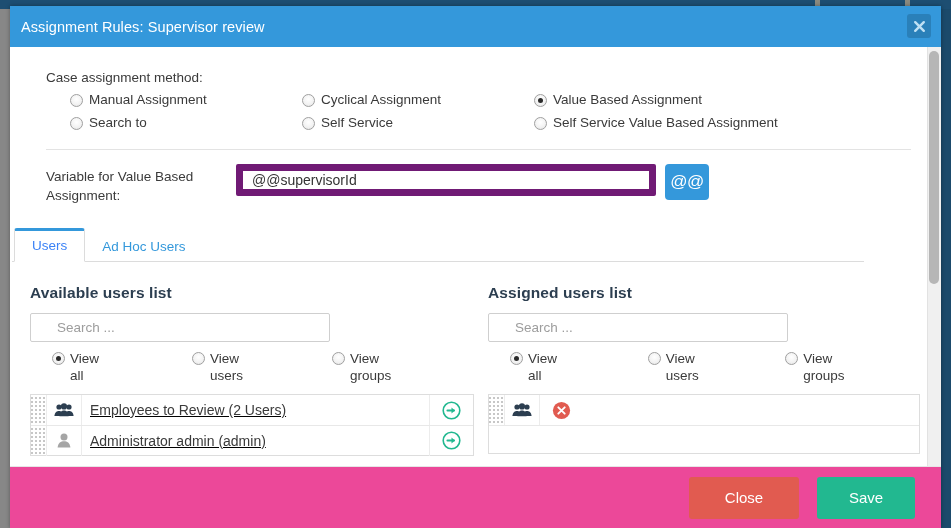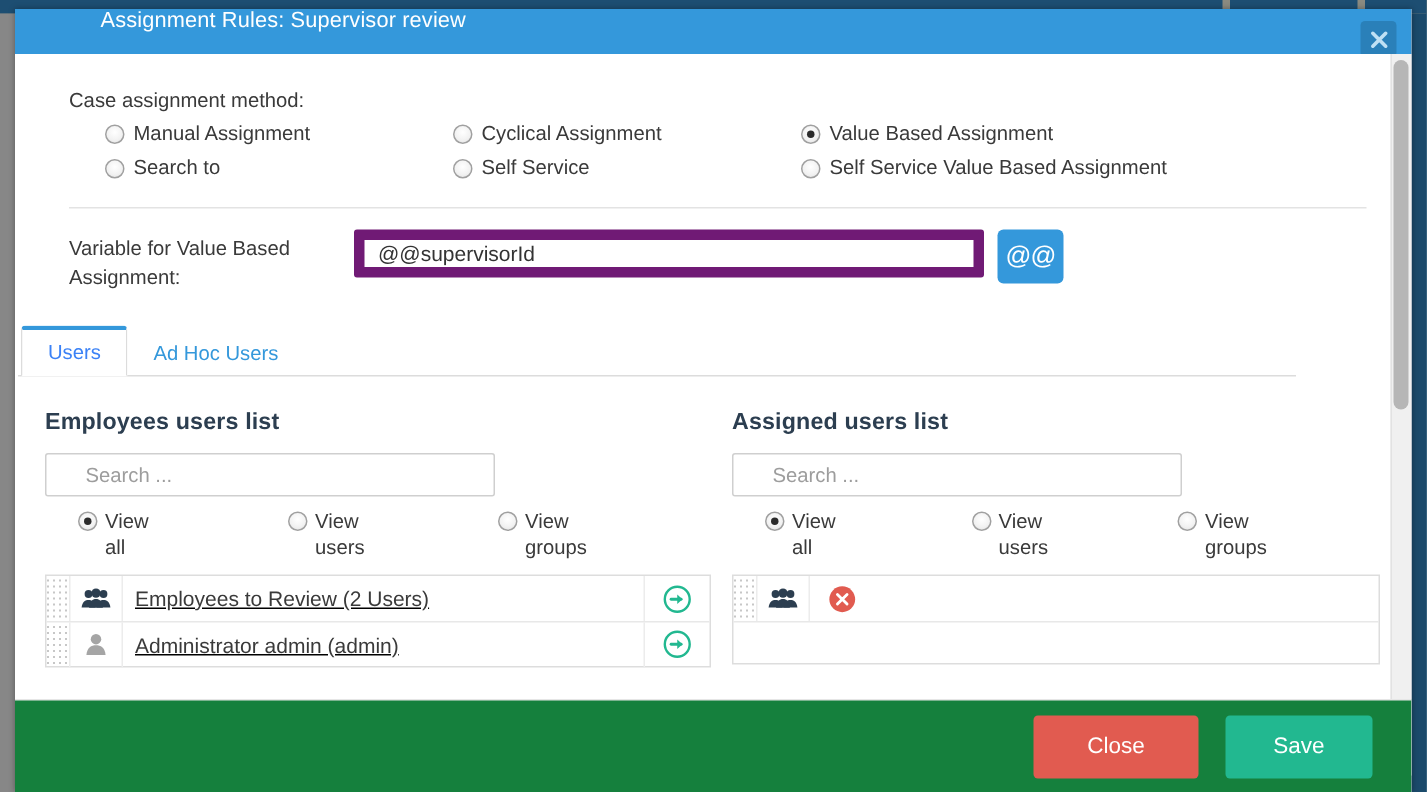--- a/index.html
+++ b/index.html
@@ -32,23 +32,23 @@
   #modal {
     position: absolute;
     left: 10px; top: 6px;
     width: 931px; height: 522px;
     background: #ffffff;
     box-shadow: 0 0 4px rgba(0,0,0,.35);
     overflow: hidden;
   }
   #modal-header {
     position: relative;
-    height: 30px;
+    height: 41px;
     background: #3498db;
-    display: flex; align-items: flex-start; padding-left: 46px;
+    display: flex; align-items: center;
   }
   #modal-title {
     color: #ffffff;
     font-size: 14.5px;
     margin-left: 11px;
     letter-spacing: .1px;
   }
   #modal-close {
     position: absolute; right: 10px; top: 8px;
     width: 24px; height: 24px;
@@ -259,21 +259,21 @@
     border-left: 1px solid #ececec;
     height: 30px;
     cursor: pointer;
   }
 
   
   #modal-footer {
     position: absolute;
     left: 0; bottom: 0;
     width: 931px; height: 62px;
-    background: #15803d;
+    background: #ec4899;
     border-top: 1px solid #e6e6e6;
     display: flex; align-items: center; justify-content: flex-end;
     padding-right: 26px;
   }
   .btn {
     height: 42px;
     border: none; border-radius: 3px;
     color: #fff; font-size: 15px;
     font-family: "Liberation Sans", sans-serif;
     cursor: pointer;
@@ -346,21 +346,21 @@
     </div>
 
     <div id="tabs">
       <div class="tab active">Users</div>
       <div class="tab inactive">Ad Hoc Users</div>
     </div>
 
     <div id="panes">
 
       <div class="pane left">
-        <div class="pane-title">Employees users list</div>
+        <div class="pane-title">Available users list</div>
         <input class="search-input" type="text" placeholder="Search ..." style="">
 
         <div class="view-row">
           <label class="view-opt">
             <span class="rb checked"></span>
             <span class="vlbl">View all</span>
           </label>
           <label class="view-opt">
             <span class="rb"></span>
             <span class="vlbl">View users</span>

